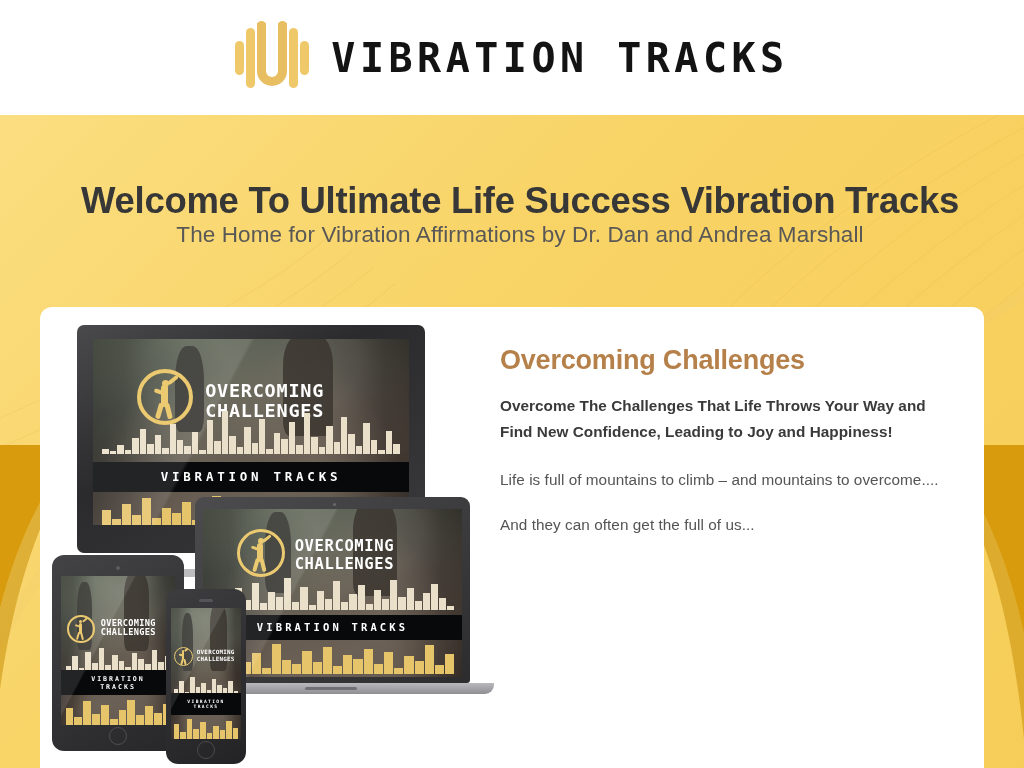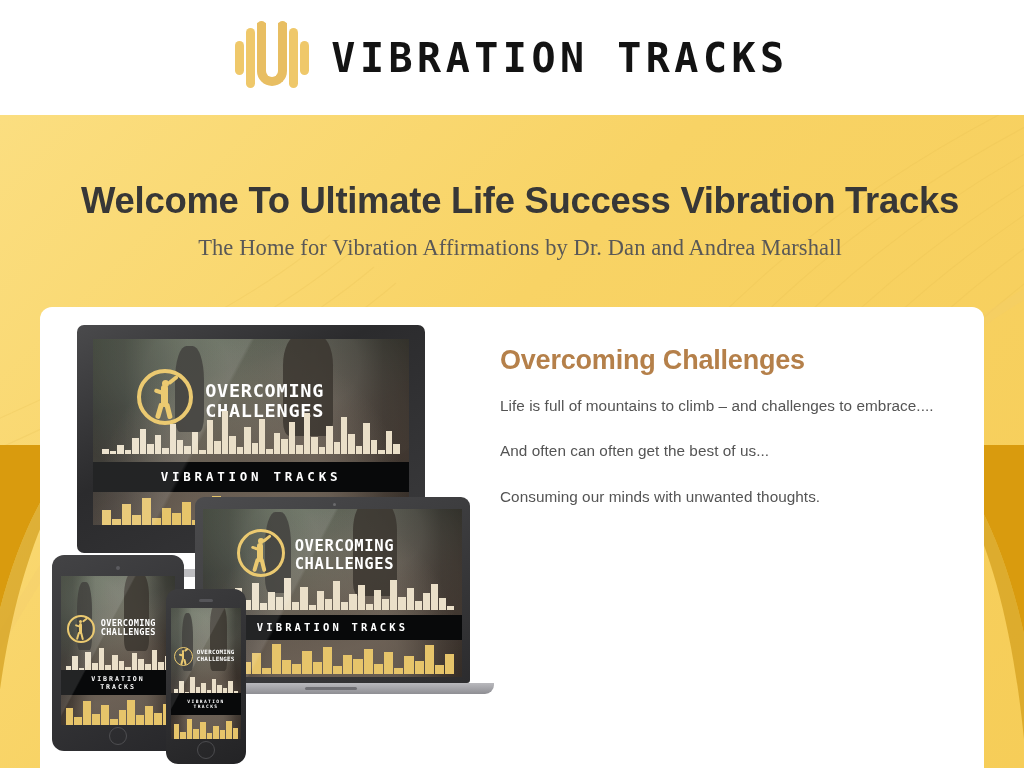--- a/index.html
+++ b/index.html
@@ -47,23 +47,22 @@
   .swoosh{ position:absolute; pointer-events:none; }
   .swoosh-left{ left:-40px; top:330px; width:120px; height:440px; }
   .swoosh-right{ right:-34px; top:330px; width:120px; height:440px; }
 
   .hero-copy{ position:relative; text-align:center; padding-top:66px;padding-left:16px; }
   .hero-title{
     font-size:36.5px; font-weight:700; color:#373737;
     letter-spacing:-.3px; line-height:1.12;
   }
   .hero-sub{
-    margin-top:13px; font-size:22.5px; font-weight:400; color:#595857;
+    font-size:22.5px; font-weight:400; color:#595857;
     letter-spacing:.1px;
-    font-family:Liberation Serif, serif;
   }
 
   
   .card{
     position:absolute; left:40px; top:192px; width:944px; height:461px;
     background:#fff; border-radius:12px 12px 0 0;
     display:flex;
   }
   .card-left{ position:relative; width:452px; flex:none; }
   .card-right{ flex:1; padding:38px 40px 0 8px; }
@@ -494,19 +493,19 @@
           </div>
           <div style="position:absolute;left:50%;margin-left:-9px;bottom:5px;width:18px;height:18px;border-radius:50%;border:1.3px solid #4b4b4e;"></div>
           <div style="position:absolute;left:50%;margin-left:-7px;top:10px;width:14px;height:2.6px;border-radius:2px;background:#555559;"></div>
         </div>
 
       </div>
     </div>
 
     <div class="card-right">
       <h2 class="col-title">Overcoming Challenges</h2>
-      <p class="col-p">Life is full of mountains to climb – and challenges to embrace....</p>
-      <p class="col-p">And often can often get the best of us...</p>
-      <p class="col-p">Consuming our minds with unwanted thoughts.</p>
+      <p class="col-lead">Overcome The Challenges That Life Throws Your Way and Find New Confidence, Leading to Joy and Happiness!</p>
+      <p class="col-p">Life is full of mountains to climb – and mountains to overcome....</p>
+      <p class="col-p">And they can often get the full of us...</p>
     </div>
 
   </div>
 </section>
 
 </body></html>

